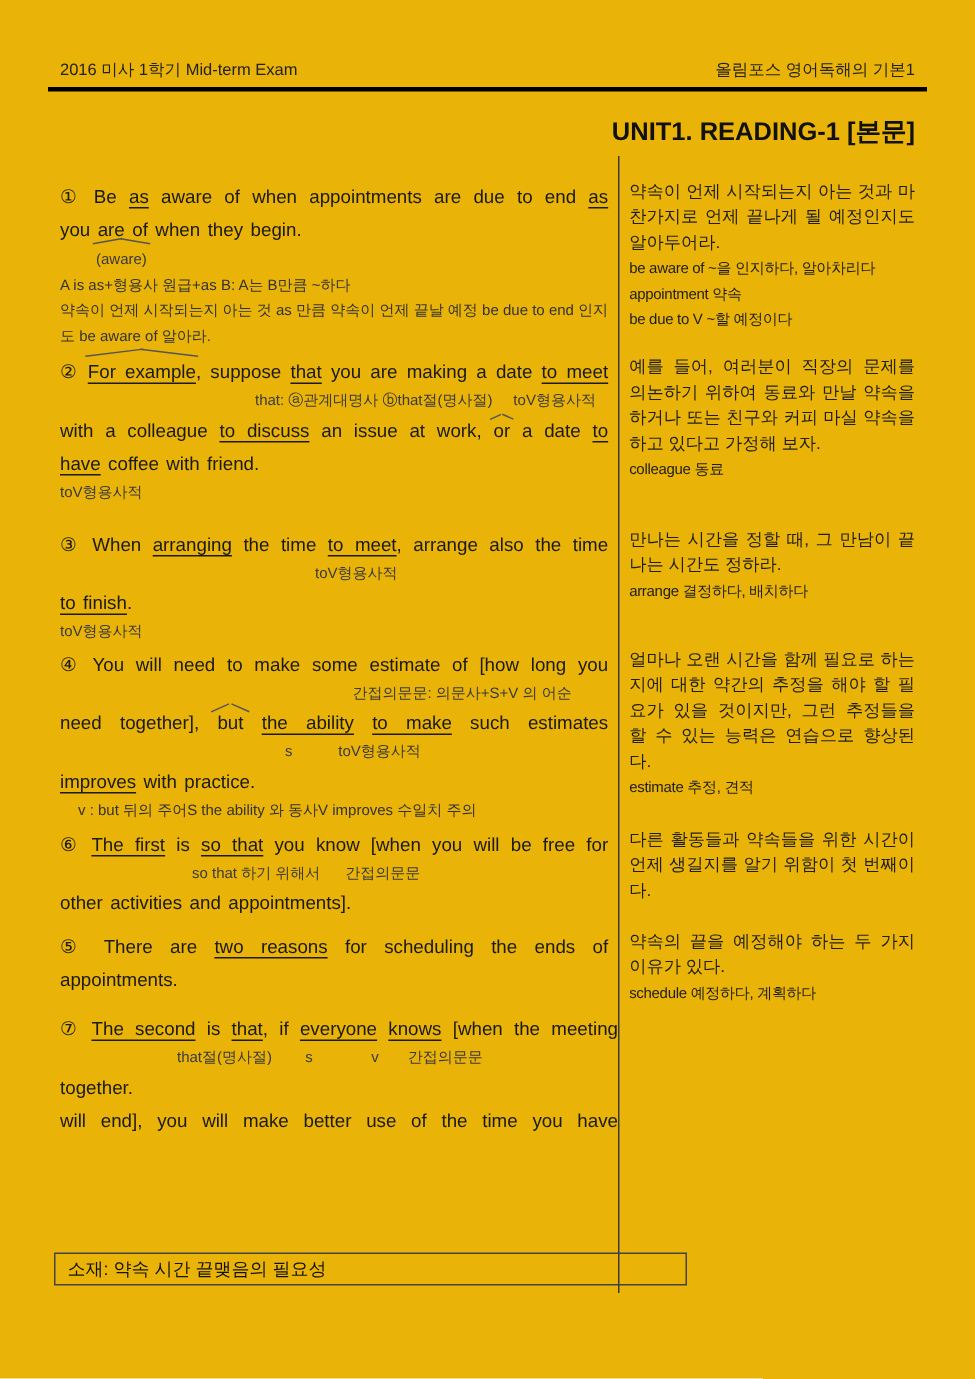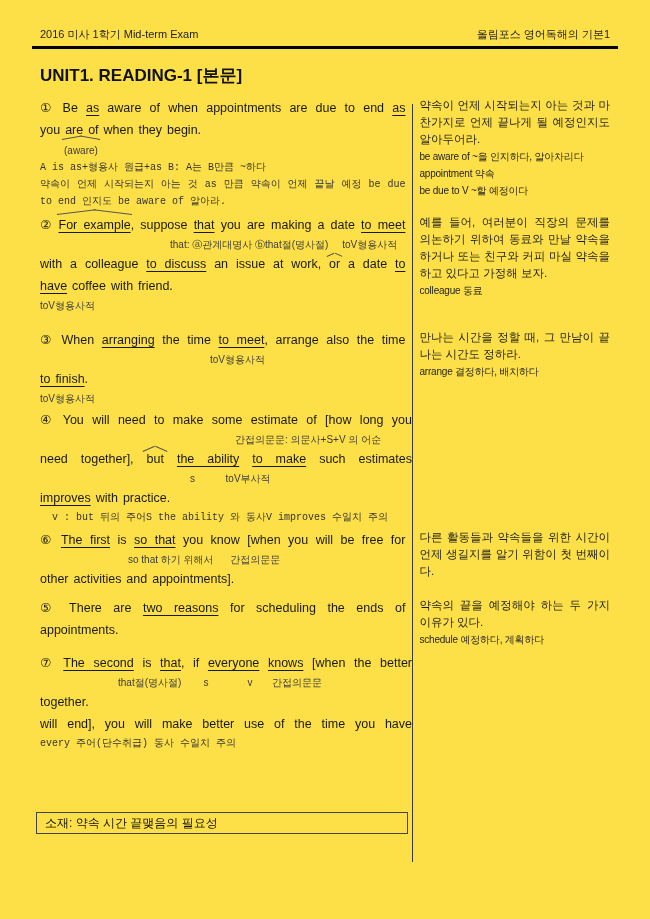--- a/index.html
+++ b/index.html
@@ -1,42 +1,42 @@
 <!DOCTYPE html>
 <html><head>
 <meta charset="utf-8">
 <style>
   html,body{margin:0;padding:0;background:#ffffff;}
   .page{
     position:relative;
     width:650px;height:919px;
     margin:0 auto;
-    background:#fde047;
+    background:#eab308;
     font-family:"Liberation Sans","DejaVu Sans",sans-serif;
     color:#1c1c1c;
     overflow:hidden;
     box-sizing:border-box;
-    padding:0 40px;
+    padding:12px 40px;
   }
   
   .hdr{display:flex;justify-content:space-between;align-items:flex-end;
        padding-top:27px;font-size:11px;color:#222;letter-spacing:0;}
   .hdr-rule{height:3px;background:#000;margin-top:4px;margin-left:-8px;margin-right:-8px;}
-  .title{text-align:left;font-size:17px;font-weight:bold;margin:15px 0 10px 0;color:#111;}
+  .title{text-align:right;font-size:17px;font-weight:bold;margin:15px 0 21px 0;color:#111;}
   
   .vdiv{position:absolute;left:412px;top:104px;width:1px;height:758px;background:#3a3a3a;}
   .row{display:flex;align-items:flex-start;}
   .col-left{width:372px;box-sizing:border-box;}
   .col-right{width:194px;margin-left:14px;box-sizing:border-box;}
   
   .en{font-size:12.5px;line-height:22px;color:#1a1a1a;word-spacing:1.5px;}
   .jl{text-align:justify;text-align-last:justify;}
   
   .annot{font-size:10px;line-height:17px;color:#3a3a3a;white-space:pre;}
-  .note{font-size:10px;line-height:17px;color:#333;font-family:Liberation Mono, monospace;}
+  .note{font-size:10px;line-height:17px;color:#333;}
   .njust{text-align:justify;}
   .aware-line{line-height:14px;margin-top:1px;}
   
   .u{text-decoration:underline;text-underline-offset:2.5px;text-decoration-thickness:1px;}
   
   .hat{position:relative;}
   .hat::before,.hat::after{content:"";position:absolute;top:-4px;width:54%;height:1px;background:#555;}
   .hat::before{left:-2%;transform-origin:left bottom;transform:rotate(-7deg);}
   .hat::after{right:-2%;transform-origin:right bottom;transform:rotate(7deg);}
   
@@ -46,21 +46,21 @@
   .tri::after{right:-20%;transform-origin:right bottom;transform:rotate(24deg);}
   
   .awhat{position:relative;display:inline-block;}
   .awhat::before,.awhat::after{content:"";position:absolute;top:-3px;width:58%;height:1px;background:#555;}
   .awhat::before{left:-5%;transform-origin:left bottom;transform:rotate(-10deg);}
   .awhat::after{right:-5%;transform-origin:right bottom;transform:rotate(10deg);}
   
   .trans{font-size:11.5px;line-height:17px;text-align:justify;color:#1e1e1e;}
   .vocab{font-size:10px;line-height:17px;white-space:pre-line;color:#1e1e1e;letter-spacing:-0.2px;}
   
-  .topic-box{border:1px solid #444;width:372px;margin-left:-4px;margin-top:0;
+  .topic-box{border:1px solid #444;width:422px;margin-left:-4px;margin-top:0;
              padding:2px 8px;font-size:12px;line-height:16px;color:#111;box-sizing:border-box;}
 </style>
 </head>
 <body>
 
 <div class="page">
 
   <div class="hdr">
     <span>2016 미사 1학기 Mid-term Exam</span>
     <span>올림포스 영어독해의 기본1</span>
@@ -112,23 +112,27 @@
       <div class="trans">만나는 시간을 정할 때, 그 만남이 끝나는 시간도 정하라.</div>
       <div class="vocab">arrange 결정하다, 배치하다</div>
     </div>
   </section>
 
   <section class="row" style="min-height:120px">
     <div class="col-left">
       <div class="en jl">④ You will need to make some estimate of [how long you</div>
       <div class="annot" style="padding-left:195px">간접의문문: 의문사+S+V 의 어순</div>
       <div class="en jl"><span>need together], </span><span class="tri">but</span><span> </span><span class="u">the ability</span><span> </span><span class="u">to make</span><span> such estimates</span></div>
-      <div class="annot" style="padding-left:150px">s           toV부사적</div>
+      <div class="annot" style="padding-left:150px">s           toV형용사적</div>
       <div class="en"><span class="u">improves</span><span> with practice.</span></div>
       <div class="note" style="padding-left:12px">v : but 뒤의 주어S the ability 와 동사V improves 수일치 주의</div>
+    </div>
+    <div class="col-right">
+      <div class="trans">얼마나 오랜 시간을 함께 필요로 하는지에 대한 약간의 추정을 해야 할 필요가 있을 것이지만, 그런 추정들을 할 수 있는 능력은 연습으로 향상된다.</div>
+      <div class="vocab">estimate 추정, 견적</div>
     </div>
   </section>
 
   <section class="row" style="min-height:68px">
     <div class="col-left">
       <div class="en jl"><span>⑥ </span><span class="u">The first</span><span> is </span><span class="u">so that</span><span> you know [when you will be free for</span></div>
       <div class="annot" style="padding-left:88px">so that 하기 위해서      간접의문문</div>
       <div class="en">other activities and appointments].</div>
     </div>
     <div class="col-right">
@@ -143,25 +147,24 @@
       <div class="en">appointments.</div>
     </div>
     <div class="col-right">
       <div class="trans">약속의 끝을 예정해야 하는 두 가지 이유가 있다.</div>
       <div class="vocab">schedule 예정하다, 계획하다</div>
     </div>
   </section>
 
   <section class="row" style="min-height:160px">
     <div class="col-left">
-      <div class="en jl"><span>⑦ </span><span class="u">The second</span><span> is </span><span class="u">that</span><span>, if </span><span class="u">everyone</span><span> </span><span class="u">knows</span><span> [when the better</span></div>
+      <div class="en jl"><span>⑦ </span><span class="u">The second</span><span> is </span><span class="u">that</span><span>, if </span><span class="u">everyone</span><span> </span><span class="u">knows</span><span> [when the meeting</span></div>
       <div class="annot" style="padding-left:78px">that절(명사절)        s              v       간접의문문</div>
       <div class="en">together.</div>
       <div class="en jl">will end], you will make better use of the time you have</div>
-      <div class="note">every 주어(단수취급) 동사 수일치 주의</div>
     </div>
   </section>
 
   <div class="topic-box">
     <span>소재: 약속 시간 끝맺음의 필요성</span>
   </div>
 
 </div>
 
 </body></html>

